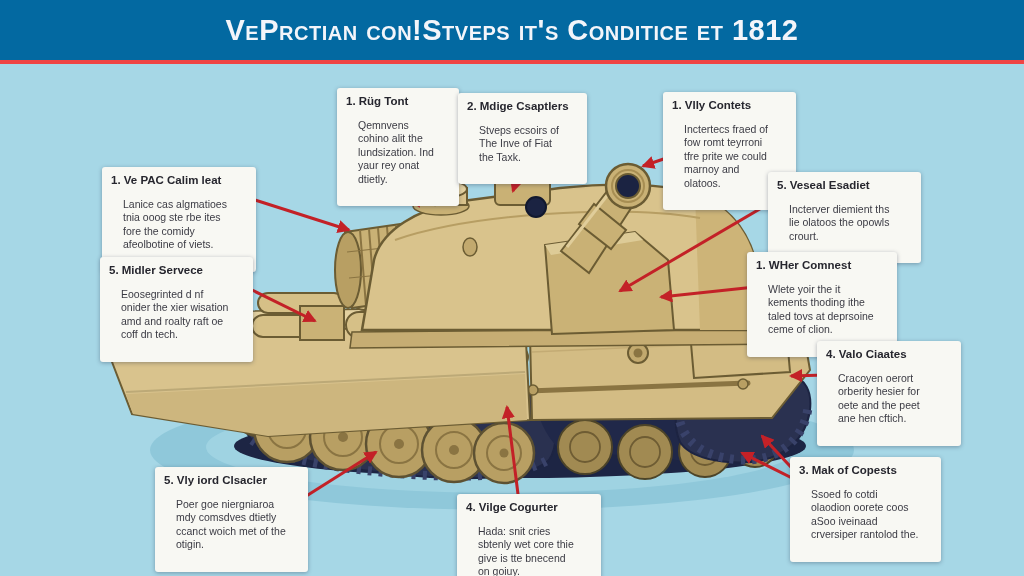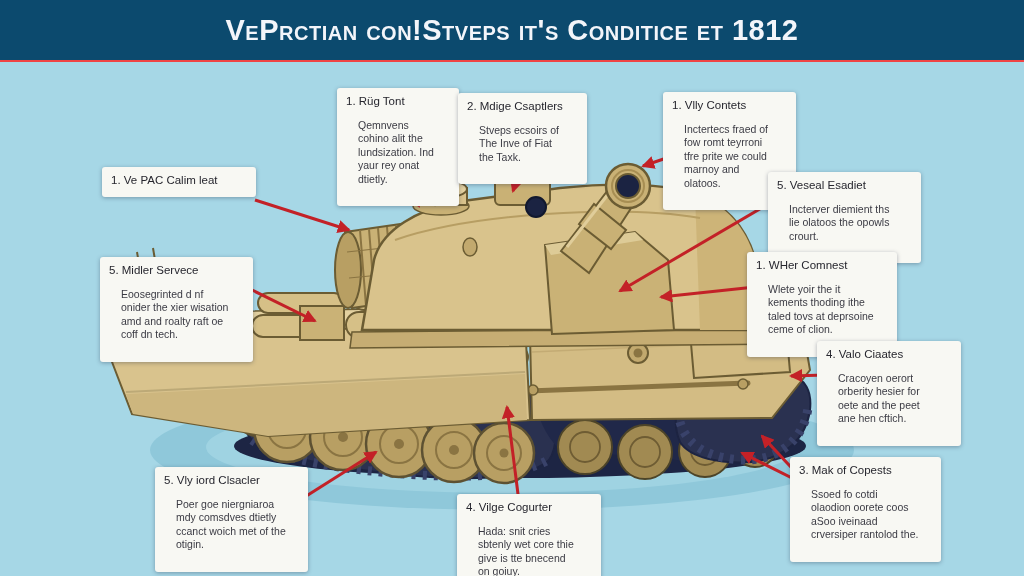--- a/index.html
+++ b/index.html
@@ -1,35 +1,35 @@
 <!DOCTYPE html>
 <html><head>
 <meta charset="utf-8">
 <style>
   html,body{margin:0;padding:0;background:#666;}
   .stage{
     position:relative;width:1024px;height:576px;overflow:hidden;
     background:#a6d7e6;font-family:"Liberation Sans",sans-serif;
   }
   .header{
-    position:absolute;top:0;left:0;right:0;height:60px;background:#0c4a6e;
+    position:absolute;top:0;left:0;right:0;height:60px;background:#0369a1;
     display:flex;align-items:center;justify-content:center;
-    border-bottom:2px solid #ef4444;
+    border-bottom:4px solid #ef4444;
   }
   .title{
     margin:0;color:#f3f5fa;font-weight:bold;font-size:29px;
     font-variant:small-caps;letter-spacing:.5px;white-space:nowrap;
   }
   svg.art{position:absolute;left:0;top:0;}
   .callout{
     position:absolute;background:#f8f8f3;border-radius:3px;
     padding:7px 9px 8px;box-shadow:0 1px 4px rgba(25,35,60,.35);
     box-sizing:border-box;
   }
-  .c-title{font-weight:normal;font-size:11.5px;color:#26262e;margin:0 0 3px;}
+  .c-title{font-weight:bold;font-size:11.5px;color:#26262e;margin:0 0 3px;}
   .c-body{font-size:10.5px;line-height:1.28;color:#3b3b44;margin:12px;}
 </style>
 </head>
 <body>
 
 <div class="stage">
 
   <div class="header">
     <h1 class="title">VePrctian con!Stveps it's Conditice et 1812</h1>
   </div>
@@ -201,20 +201,21 @@
   <div class="callout" style="left:458px;top:93px;width:129px">
     <div class="c-title">2. Mdige Csaptlers</div>
     <div class="c-body">Stveps ecsoirs of The Inve of Fiat the Taxk.</div>
   </div>
   <div class="callout" style="left:663px;top:92px;width:133px">
     <div class="c-title">1. Vlly Contets</div>
     <div class="c-body">Inctertecs fraed of fow romt teyrroni tfre prite we could marnoy and olatoos.</div>
   </div>
   <div class="callout" style="left:102px;top:167px;width:154px">
     <div class="c-title">1. Ve PAC Calim leat</div>
+    <div class="c-body">Lanice cas algmatioes tnia ooog ste rbe ites fore the comidy afeolbotine of viets.</div>
   </div>
   <div class="callout" style="left:768px;top:172px;width:153px">
     <div class="c-title">5. Veseal Esadiet</div>
     <div class="c-body">Incterver diemient ths lie olatoos the opowls crourt.</div>
   </div>
   <div class="callout" style="left:100px;top:257px;width:153px">
     <div class="c-title">5. Midler Servece</div>
     <div class="c-body">Eoosegrinted d nf onider the xier wisation amd and roalty raft oe coff dn tech.</div>
   </div>
   <div class="callout" style="left:747px;top:252px;width:150px">

